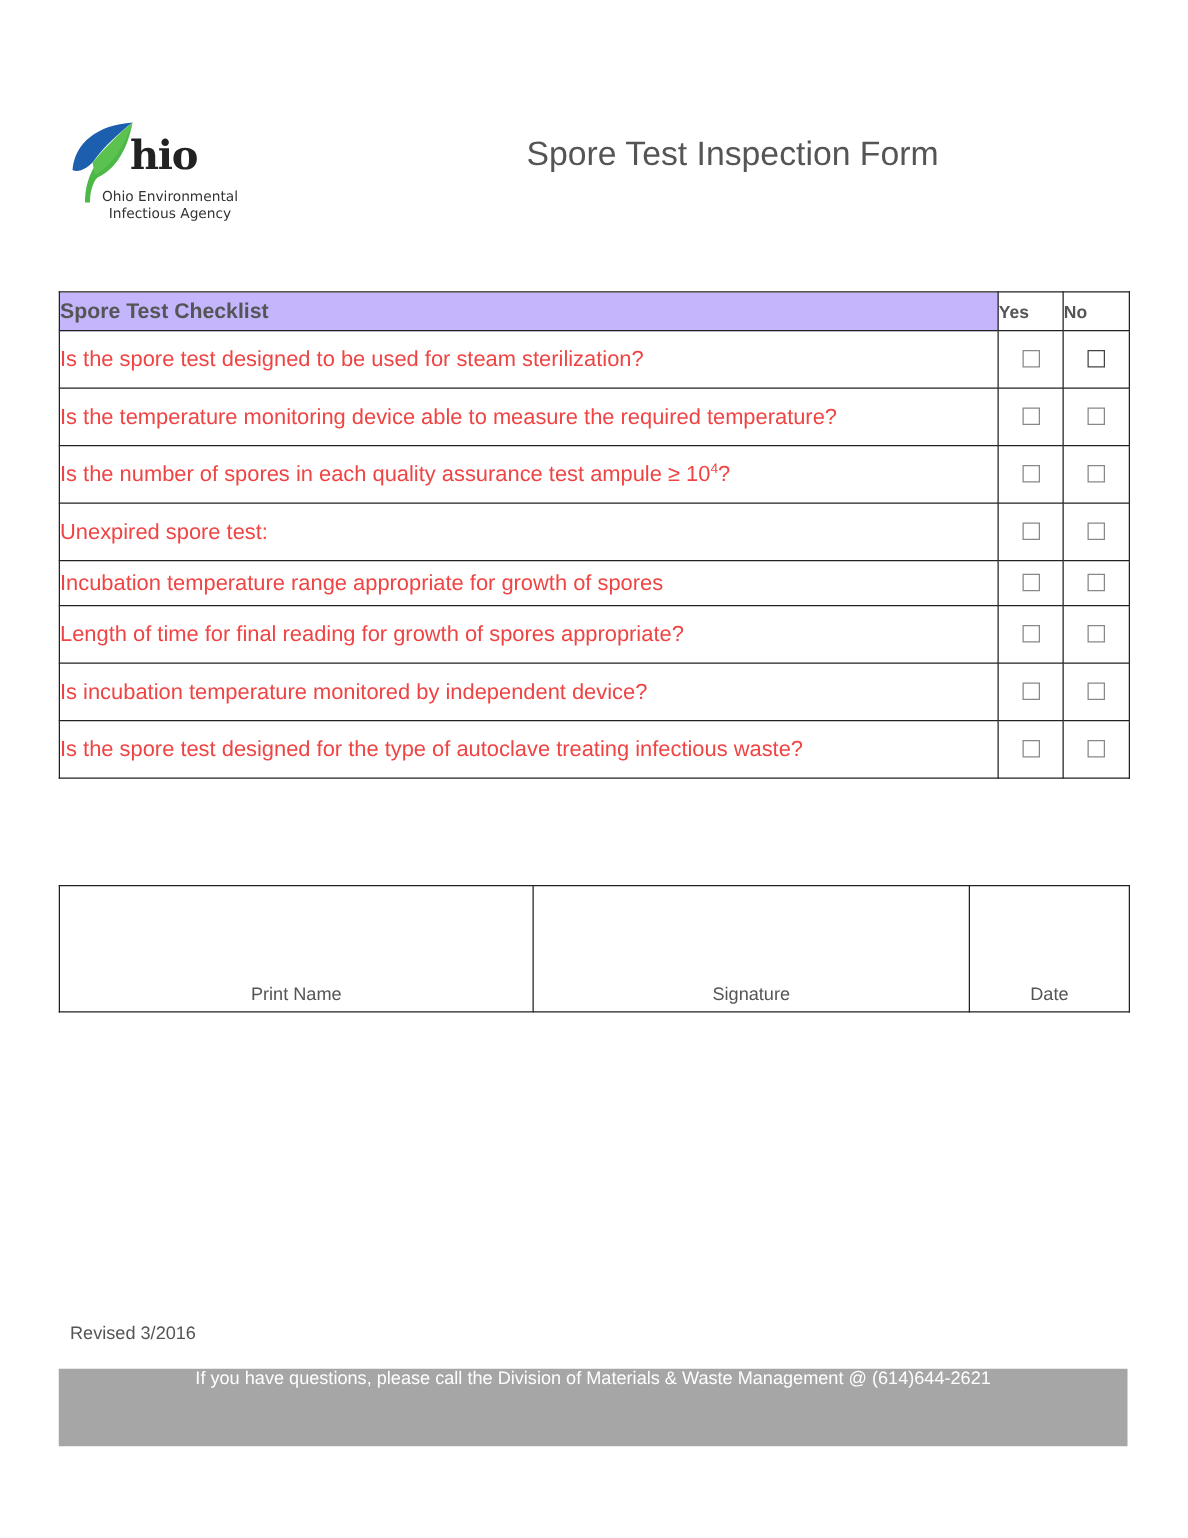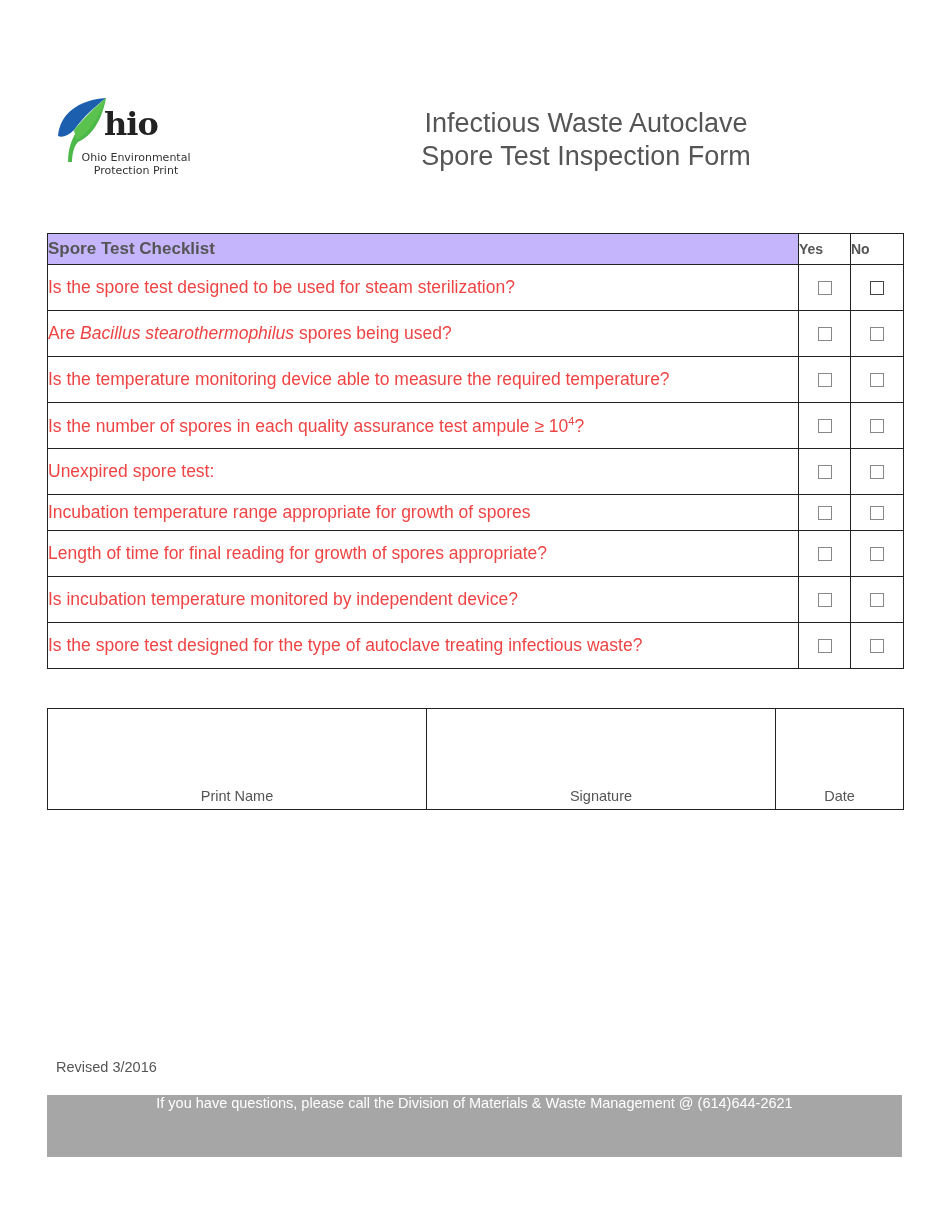--- a/index.html
+++ b/index.html
@@ -62,50 +62,44 @@
 
 <div class="logo">
   <svg width="60" height="70" viewBox="0 0 60 70">
     <path d="M2 40 C 4 18, 22 4, 50 2 C 40 10, 28 20, 18 34 C 12 40, 6 42, 2 40 Z" fill="#1c5fae"></path>
     <path d="M50 2 C 46 24, 36 40, 22 46 C 18 50, 16 58, 16 66 L 12 66 C 12 56, 14 48, 18 40 C 26 26, 38 14, 50 2 Z" fill="#4cb848"></path>
     <path d="M18 34 C 28 22, 40 10, 50 2 C 44 20, 34 36, 20 44 Z" fill="#5cc24f"></path>
   </svg>
   <div class="logo-hio">hio</div>
   <div class="logo-sub">
     <div>Ohio Environmental</div>
-    <div>Protection Print</div>
+    <div>Infectious Agency</div>
   </div>
 </div>
 
 <div class="title">
-  <div>Infectious Waste Autoclave</div>
   <div>Spore Test Inspection Form</div>
 </div>
 
 <table class="checklist">
   <colgroup>
       <col style="width:751px">
       <col style="width:52px">
       <col style="width:53px">
     </colgroup>
   <tbody>
       <tr>
     <th class="hdr-q">Spore Test Checklist</th>
     <th class="hdr-yn">Yes</th>
     <th class="hdr-yn">No</th>
   </tr>
   <tr>
     <td class="q">Is the spore test designed to be used for steam sterilization?</td>
     <td class="cb"><span class="box"></span></td>
     <td class="cb"><span class="box dark"></span></td>
-  </tr>
-  <tr>
-    <td class="q"><span>Are </span><i>Bacillus stearothermophilus</i><span> spores being used?</span></td>
-    <td class="cb"><span class="box"></span></td>
-    <td class="cb"><span class="box"></span></td>
   </tr>
   <tr>
     <td class="q">Is the temperature monitoring device able to measure the required temperature?</td>
     <td class="cb"><span class="box"></span></td>
     <td class="cb"><span class="box"></span></td>
   </tr>
   <tr>
     <td class="q"><span>Is the number of spores in each quality assurance test ampule ≥ 10</span><sup>4</sup><span>?</span></td>
     <td class="cb"><span class="box"></span></td>
     <td class="cb"><span class="box"></span></td>

